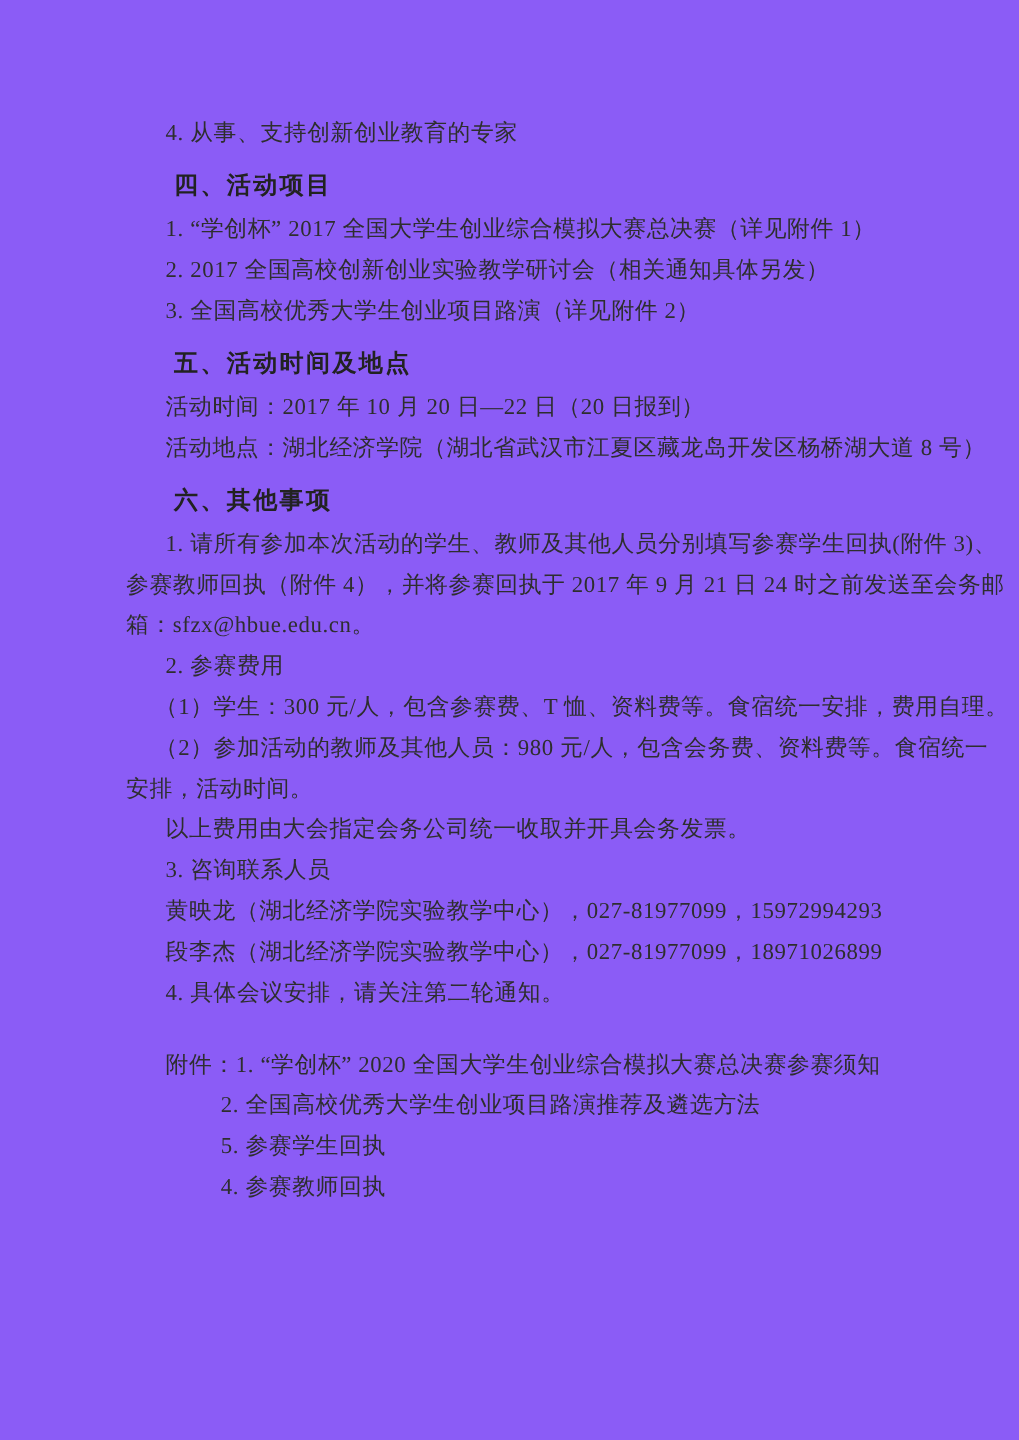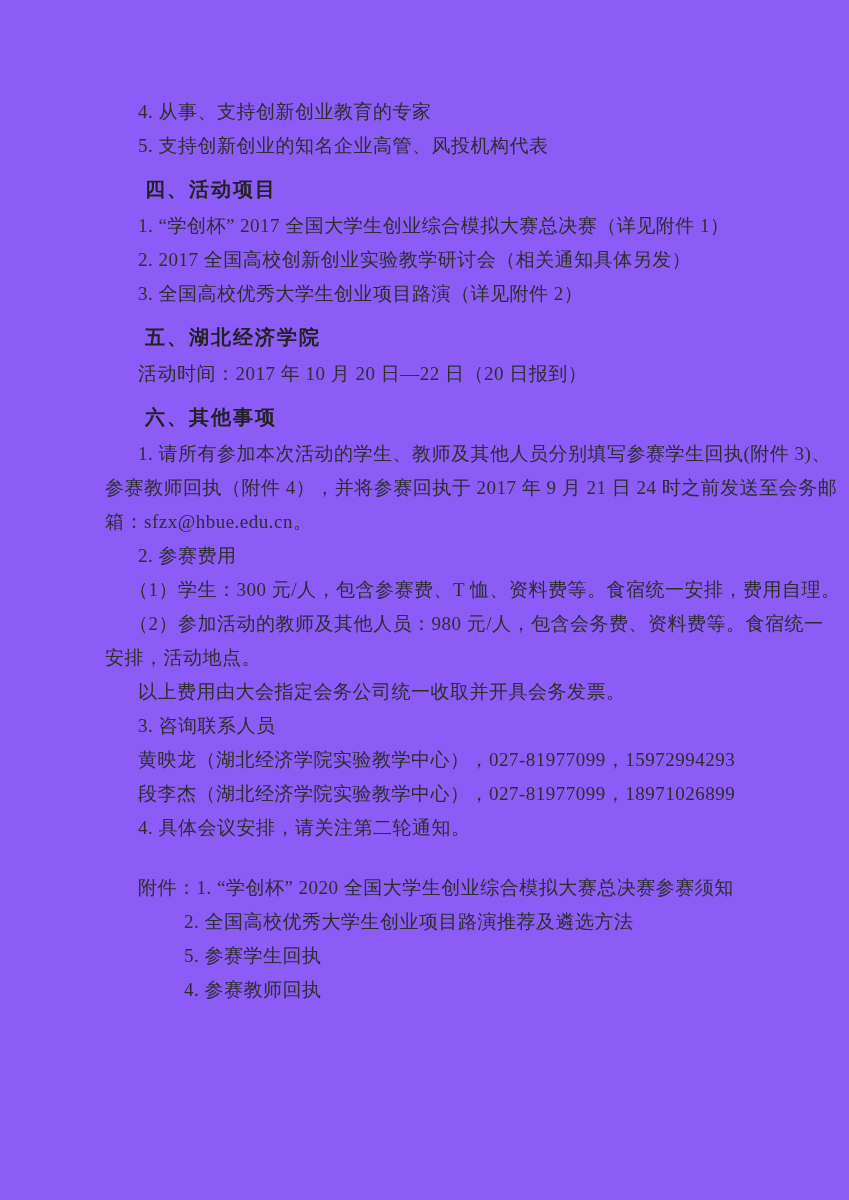--- a/index.html
+++ b/index.html
@@ -48,38 +48,38 @@
   .att-first { padding-left: 33px; margin-top: 26px; }
   .att-item  { padding-left: 79px; }
 </style>
 </head>
 <body>
 
 <div class="page">
   <div class="content">
 
     <p class="line indent">4. 从事、支持创新创业教育的专家</p>
-    <p class="line indent">5. 支持创新创业的知名企业高管、风投机构代表</p>
 
     <h2 class="heading">四、活动项目</h2>
     <p class="line indent">1. “学创杯” 2017 全国大学生创业综合模拟大赛总决赛（详见附件 1）</p>
     <p class="line indent">2. 2017 全国高校创新创业实验教学研讨会（相关通知具体另发）</p>
     <p class="line indent">3. 全国高校优秀大学生创业项目路演（详见附件 2）</p>
 
-    <h2 class="heading">五、湖北经济学院</h2>
+    <h2 class="heading">五、活动时间及地点</h2>
     <p class="line indent">活动时间：2017 年 10 月 20 日—22 日（20 日报到）</p>
+    <p class="line indent">活动地点：湖北经济学院（湖北省武汉市江夏区藏龙岛开发区杨桥湖大道 8 号）</p>
 
     <h2 class="heading">六、其他事项</h2>
     <p class="line indent">1. 请所有参加本次活动的学生、教师及其他人员分别填写参赛学生回执(附件 3)、</p>
     <p class="line flush">参赛教师回执（附件 4），并将参赛回执于 2017 年 9 月 21 日 24 时之前发送至会务邮</p>
     <p class="line flush">箱：sfzx@hbue.edu.cn。</p>
     <p class="line indent">2. 参赛费用</p>
     <p class="line paren">（1）学生：300 元/人，包含参赛费、T 恤、资料费等。食宿统一安排，费用自理。</p>
     <p class="line paren">（2）参加活动的教师及其他人员：980 元/人，包含会务费、资料费等。食宿统一</p>
-    <p class="line flush">安排，活动地点。</p>
+    <p class="line flush">安排，活动时间。</p>
     <p class="line indent">以上费用由大会指定会务公司统一收取并开具会务发票。</p>
     <p class="line indent">3. 咨询联系人员</p>
     <p class="line indent">黄映龙（湖北经济学院实验教学中心），027-81977099，15972994293</p>
     <p class="line indent">段李杰（湖北经济学院实验教学中心），027-81977099，18971026899</p>
     <p class="line indent">4. 具体会议安排，请关注第二轮通知。</p>
 
     <p class="line att-first"><span>附件：</span><span>1. “学创杯” 2020 全国大学生创业综合模拟大赛总决赛参赛须知</span></p>
     <p class="line att-item">2. 全国高校优秀大学生创业项目路演推荐及遴选方法</p>
     <p class="line att-item">5. 参赛学生回执</p>
     <p class="line att-item">4. 参赛教师回执</p>

